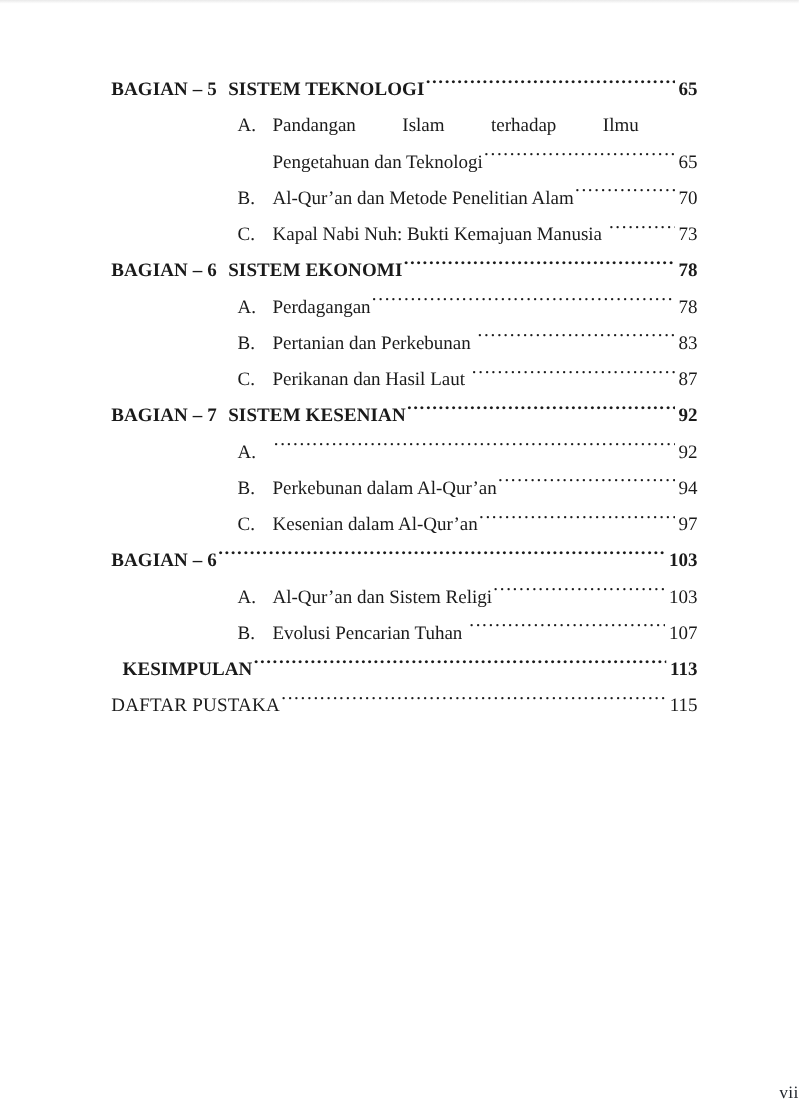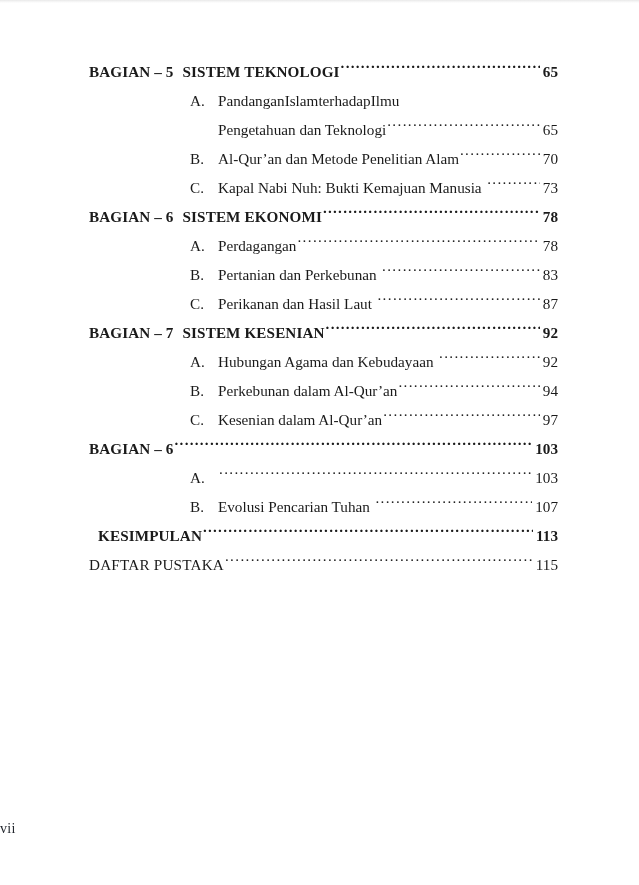--- a/index.html
+++ b/index.html
@@ -128,36 +128,36 @@
     align-items: baseline;
     height: 29px;
     white-space: nowrap;
   }
   .sub-justified .letter {
     flex: 0 0 28px;
   }
   .jline1-text {
     flex: 1 1 auto;
     display: flex;
-    justify-content: flex-start;
+    justify-content: space-between;
     padding-right: 47px; 
   }
   .jline2 { padding-left: 28px; }
   .jline2 .sub-title { flex: 0 0 auto; text-align: center; }
 
   
   .gap-before-leader { padding-right: 4.5px; }
 
   
   .folio {
     position: absolute;
-    top: 821px;
+    top: 867px;
     left: 0;
     width: 639px;
-    text-align: left;
+    text-align: right;
     font-size: 14px;
     color: #23272e;
     letter-spacing: .3px;
   }
 </style>
 </head>
 <body>
 
 <div class="page">
   <div class="scan-edge"></div>
@@ -222,21 +222,20 @@
         <span class="pageno">87</span>
       </div>
       <div class="row part">
         <span class="part-label">BAGIAN – 7</span>
         <span class="part-title">SISTEM KESENIAN</span>
         <span class="leader"></span>
         <span class="pageno">92</span>
       </div>
       <div class="row sub">
         <span class="letter">A.</span>
-        <span class="sub-title gap-before-leader">Hubungan Agama dan Kebudayaan</span>
         <span class="leader"></span>
         <span class="pageno">92</span>
       </div>
       <div class="row sub">
         <span class="letter">B.</span>
         <span class="sub-title">Perkebunan dalam Al-Qur’an</span>
         <span class="leader"></span>
         <span class="pageno">94</span>
       </div>
       <div class="row sub">
@@ -245,20 +244,21 @@
         <span class="leader"></span>
         <span class="pageno">97</span>
       </div>
       <div class="row part">
         <span class="part-label">BAGIAN – 6</span>
         <span class="leader"></span>
         <span class="pageno">103</span>
       </div>
       <div class="row sub">
         <span class="letter">A.</span>
+        <span class="sub-title">Al-Qur’an dan Sistem Religi</span>
         <span class="leader"></span>
         <span class="pageno">103</span>
       </div>
       <div class="row sub">
         <span class="letter">B.</span>
         <span class="sub-title gap-before-leader">Evolusi Pencarian Tuhan</span>
         <span class="leader"></span>
         <span class="pageno">107</span>
       </div>
       <div class="row part">

